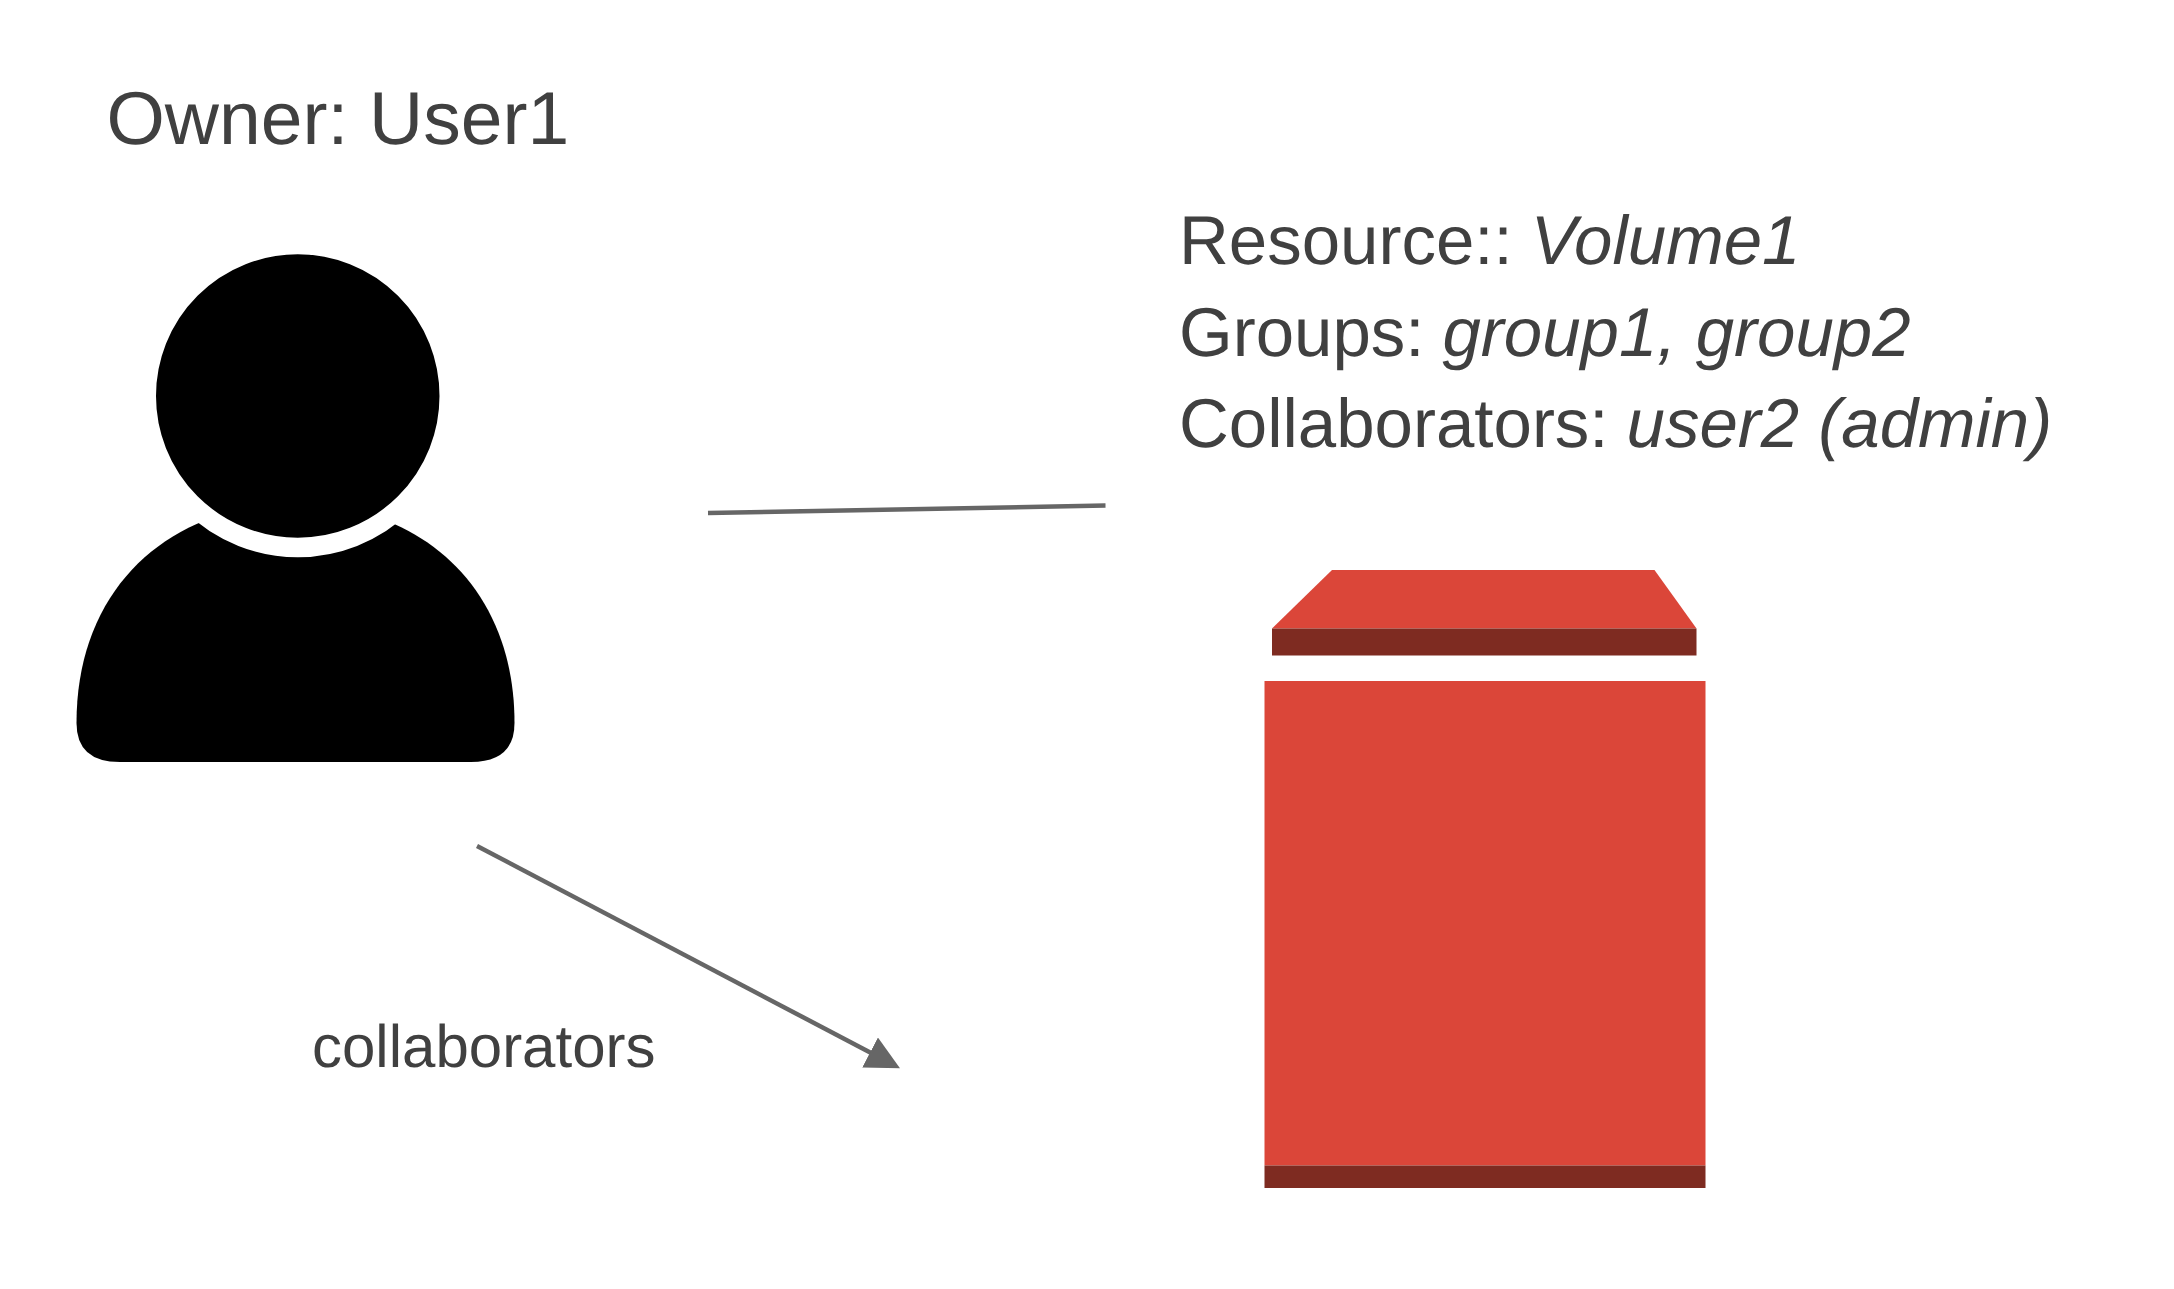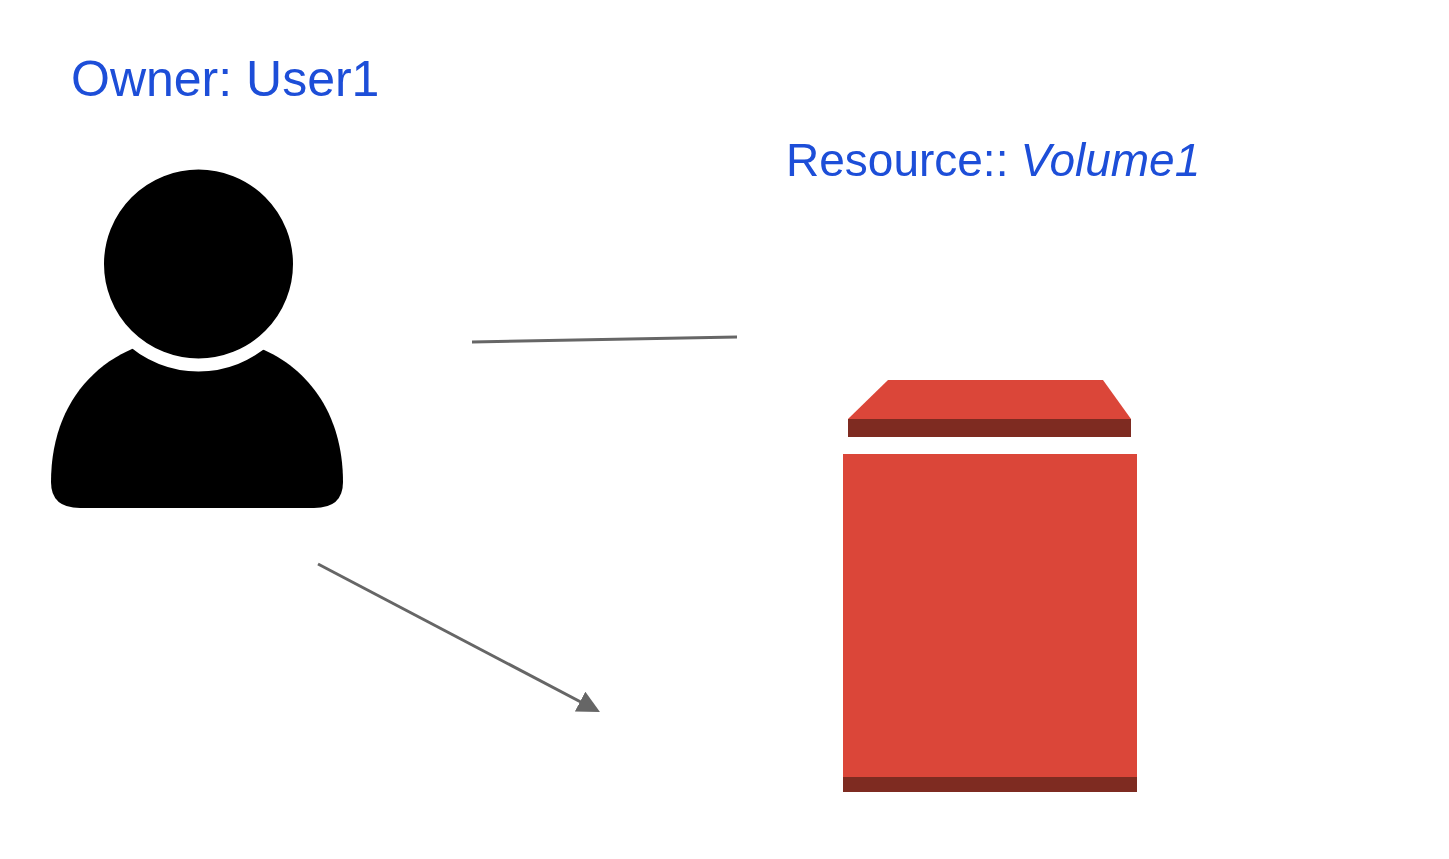--- a/index.html
+++ b/index.html
@@ -17,21 +17,21 @@
   }
   #shape-layer {
     position: absolute;
     left: 0;
     top: 0;
     width: 1449px;
     height: 859px;
   }
   .txt {
     position: absolute;
-    color: #1d4ed8;
+    color: #404040;
     white-space: nowrap;
   }
   #owner-label {
     left: 71px;
     top: 49px;
     font-size: 50px;
     line-height: 60px;
   }
   #resource-info {
     left: 786px;
@@ -84,18 +84,25 @@
       <rect x="843" y="777" width="294" height="15" fill="#7E2B21"></rect>
     </g>
   </svg>
 
   <div id="owner-label" class="txt">Owner: User1</div>
 
   <div id="resource-info" class="txt">
     <div>
       <span>Resource::</span><span class="val">Volume1</span>
     </div>
+    <div>
+      <span>Groups:</span><span class="val">group1, group2</span>
+    </div>
+    <div>
+      <span>Collaborators:</span><span class="val">user2 (admin)</span>
+    </div>
   </div>
 
   <div id="annotation" class="txt">
+    <div>collaborators</div>
   </div>
 
 </div>
 
 </body></html>

